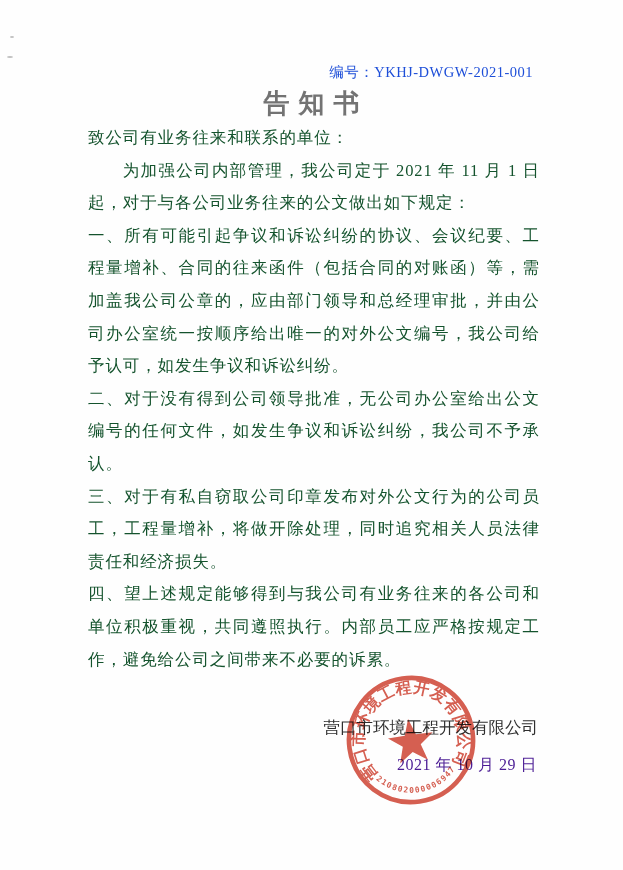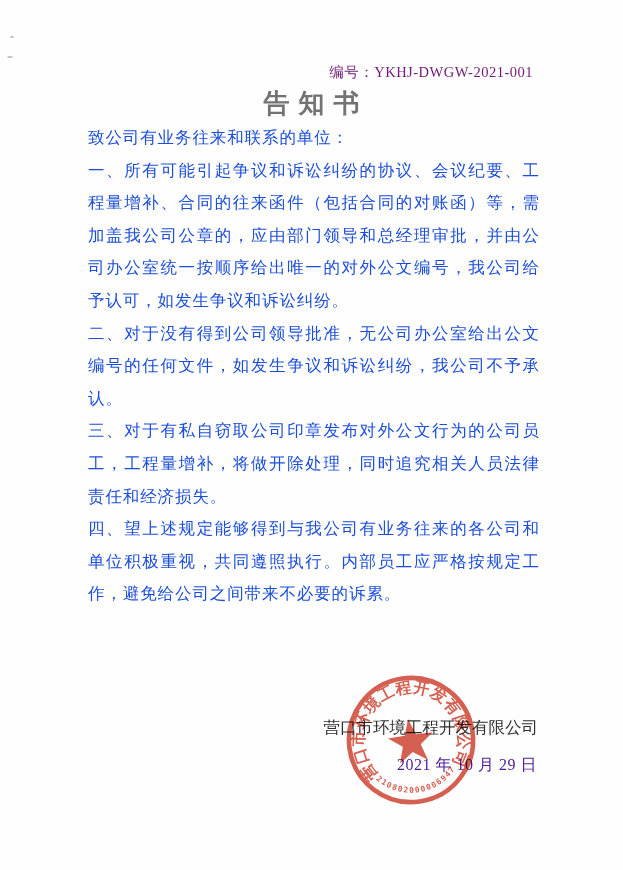--- a/index.html
+++ b/index.html
@@ -14,21 +14,21 @@
     position: relative;
     width: 623px; height: 870px;
     background: #fefefe;
   }
   .doc-number {
     position: absolute;
     top: 63px; left: 0; right: 90px;
     text-align: right;
     font-size: 14.5px;
     letter-spacing: 0.5px;
-    color: #701a75;
+    color: #1d4ed8;
     white-space: nowrap;
   }
   .title {
     position: absolute;
     top: 86px; left: 0; width: 100%;
     margin: 0;
     text-align: center;
     font-family: "Liberation Sans", "DejaVu Sans", sans-serif;
     font-size: 26px;
     font-weight: bold;
@@ -37,21 +37,21 @@
     padding-left: 9px;
     box-sizing: border-box;
   }
   .body-text {
     position: absolute;
     top: 122px; left: 88px; width: 452px;
     font-size: 16.5px;
     line-height: 32.6px;
     letter-spacing: 0.9px;
     text-align: justify;
-    color: #1d4ed8;
+    color: #14532d;
   }
   .body-text p { margin: 0; }
   .body-text p.indent { text-indent: 2.1em; }
   .company-line {
     position: absolute;
     top: 717px; left: 0; right: 85px;
     text-align: right;
     font-size: 16.5px;
     color: #2e2e2e;
     white-space: nowrap;
@@ -100,20 +100,21 @@
 
   <div class="speck s1"></div>
   <div class="speck s2"></div>
 
   <div class="doc-number">编号：YKHJ-DWGW-2021-001</div>
 
   <h1 class="title">告知书</h1>
 
   <div class="body-text">
     <p>致公司有业务往来和联系的单位：</p>
+    <p class="indent">为加强公司内部管理，我公司定于 2021 年 11 月 1 日起，对于与各公司业务往来的公文做出如下规定：</p>
     <p>一、所有可能引起争议和诉讼纠纷的协议、会议纪要、工程量增补、合同的往来函件（包括合同的对账函）等，需加盖我公司公章的，应由部门领导和总经理审批，并由公司办公室统一按顺序给出唯一的对外公文编号，我公司给予认可，如发生争议和诉讼纠纷。</p>
     <p>二、对于没有得到公司领导批准，无公司办公室给出公文编号的任何文件，如发生争议和诉讼纠纷，我公司不予承认。</p>
     <p>三、对于有私自窃取公司印章发布对外公文行为的公司员工，工程量增补，将做开除处理，同时追究相关人员法律责任和经济损失。</p>
     <p>四、望上述规定能够得到与我公司有业务往来的各公司和单位积极重视，共同遵照执行。内部员工应严格按规定工作，避免给公司之间带来不必要的诉累。</p>
   </div>
 
   <div class="company-line">营口市环境工程开发有限公司</div>
 
   <div class="date-line">2021 年 10 月 29 日</div>
 

